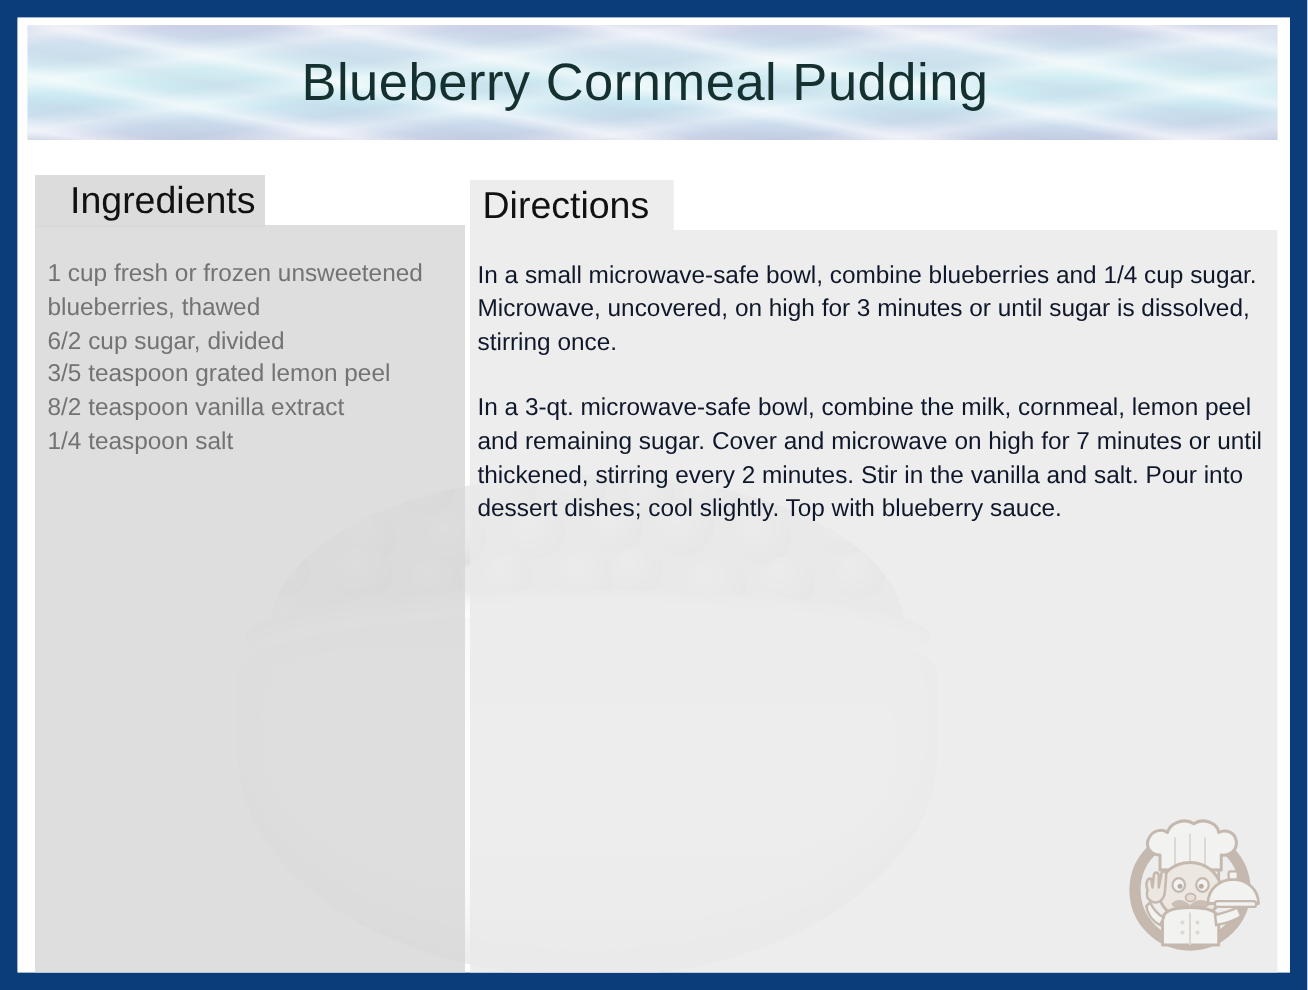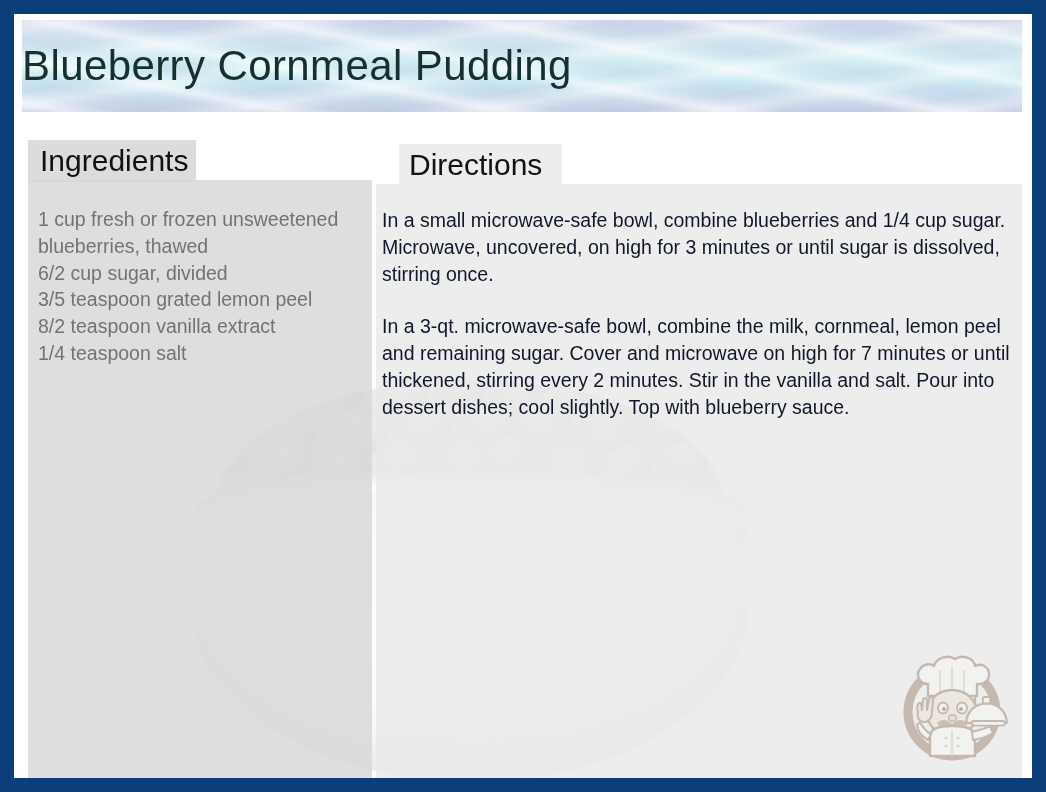--- a/index.html
+++ b/index.html
@@ -52,21 +52,21 @@
         rgba(255,255,255,0.00) 38px),
       linear-gradient(to bottom,
         #cfd3e8 0%,
         #d2e2f0 16%,
         #d4f0f4 44%,
         #cdeaf3 68%,
         #ccd8ec 92%,
         #c9cfe4 100%);
     display: flex;
     align-items: center;
-    justify-content: flex-start;
+    justify-content: center;
     box-sizing: border-box;
     padding-right: 12px;
   }
   #banner-title {
     font-size: 42px;
     font-weight: normal;
     letter-spacing: 0.4px;
     color: #14302f;
     white-space: nowrap;
     line-height: 1;
@@ -163,33 +163,32 @@
   
   .sec-head {
     position: absolute;
     box-sizing: border-box;
     display: flex;
     align-items: center;
   }
   #ing-head {
     left: 14px;
     top: 126px;
-    width: 168px;
+    width: 184px;
     height: 42px;
     background: rgba(216,216,216,0.9);
-    padding-left: 12px;
+    padding-left: 28px;
   }
   #dir-head {
     left: 362px;
     top: 130px;
     width: 163px;
     height: 42px;
     background: rgba(235,235,235,0.92);
     padding-left: 10px;
-    margin-left: 23px;
   }
   .sec-head-label {
     font-size: 30px;
     color: #111111;
     line-height: 1;
     white-space: nowrap;
   }
 
   
   #ingredients-list {

